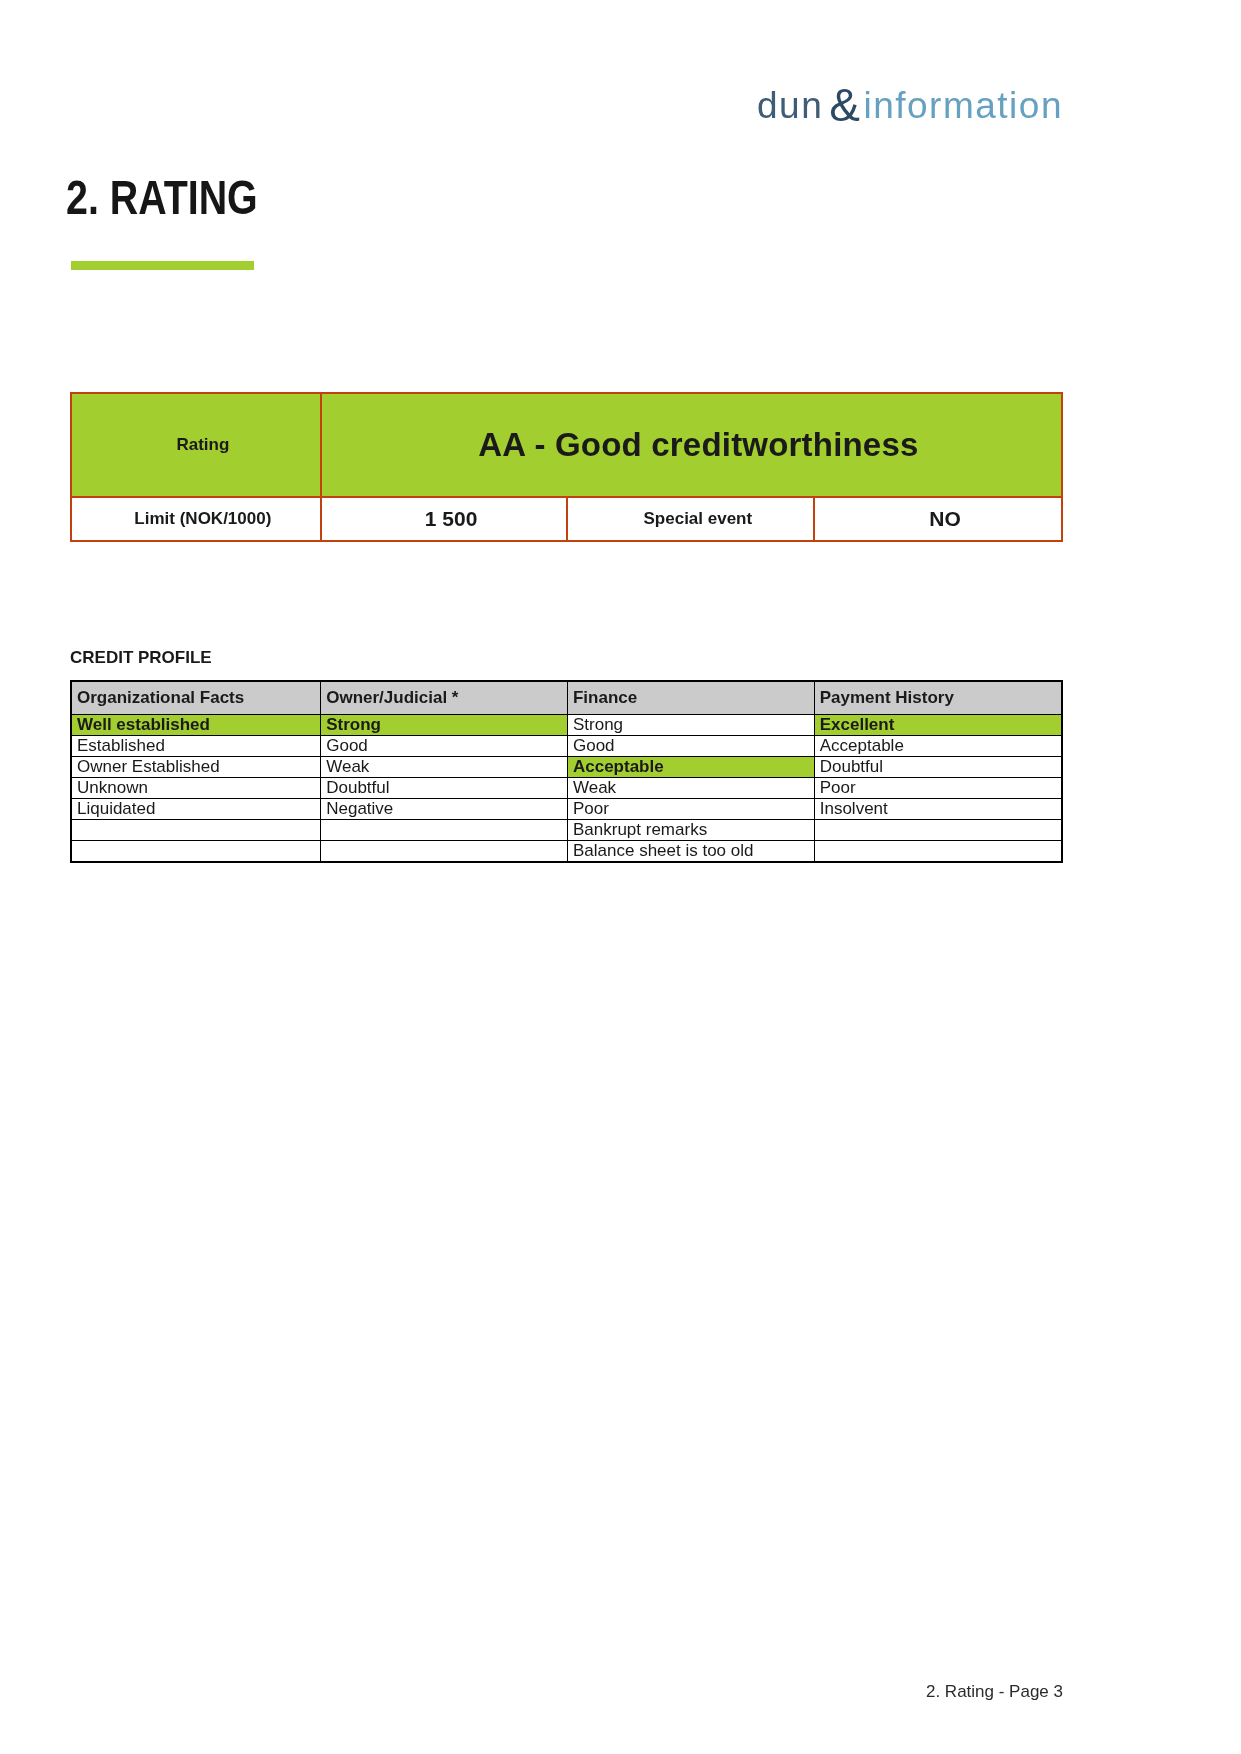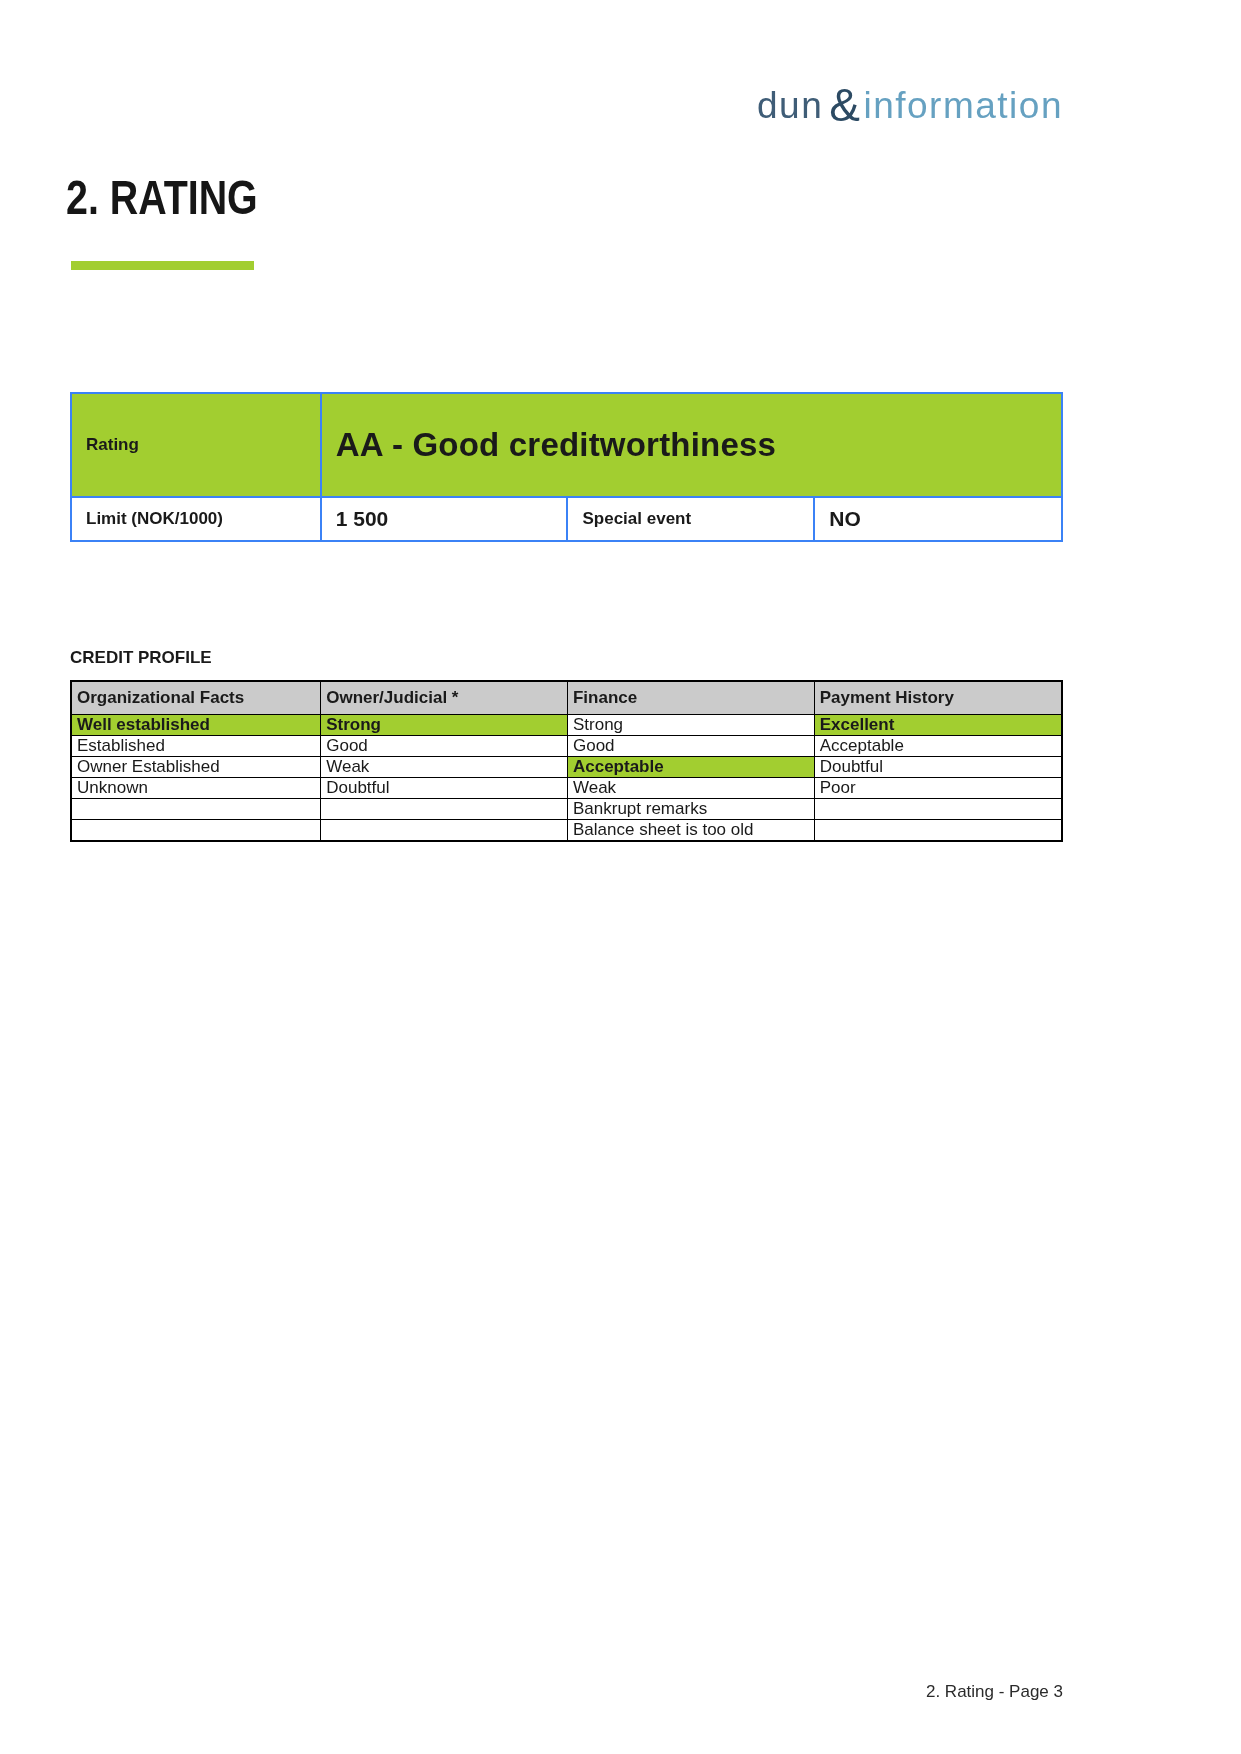--- a/index.html
+++ b/index.html
@@ -56,23 +56,24 @@
 
   
   table { border-collapse: collapse; table-layout: fixed; }
   .rating-table {
     position: absolute;
     left: 70px;
     top: 392px;
     width: 993px;
   }
   .rating-table td {
-    border: 2px solid #3b82f6;
+    border: 2px solid #c2410c;
     vertical-align: middle;
     padding-left: 14px;
+    text-align: center;
   }
   .rating-table .row-top { height: 104px; }
   .rating-table .row-bottom { height: 44px; }
   .rating-table .green-cell { background: var(--green, #A2CE30); }
   .label-sm { font-size: 17px; font-weight: 700; }
   .rating-big { font-size: 33px; font-weight: 700; letter-spacing: 0.2px; }
   .value-md { font-size: 21px; font-weight: 700; }
 
   
   .credit-title {
@@ -184,20 +185,26 @@
           <td class="hl">Acceptable</td>
           <td>Doubtful</td>
         </tr>
         <tr>
           <td>Unknown</td>
           <td>Doubtful</td>
           <td>Weak</td>
           <td>Poor</td>
         </tr>
         <tr>
+          <td>Liquidated</td>
+          <td>Negative</td>
+          <td>Poor</td>
+          <td>Insolvent</td>
+        </tr>
+        <tr>
           <td></td>
           <td></td>
           <td>Bankrupt remarks</td>
           <td></td>
         </tr>
         <tr>
           <td></td>
           <td></td>
           <td>Balance sheet is too old</td>
           <td></td>

